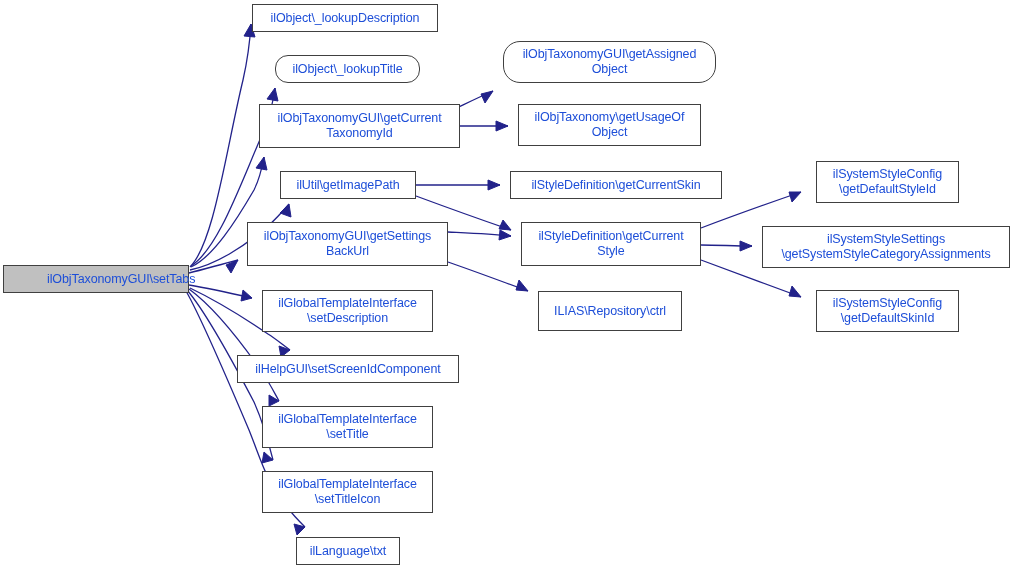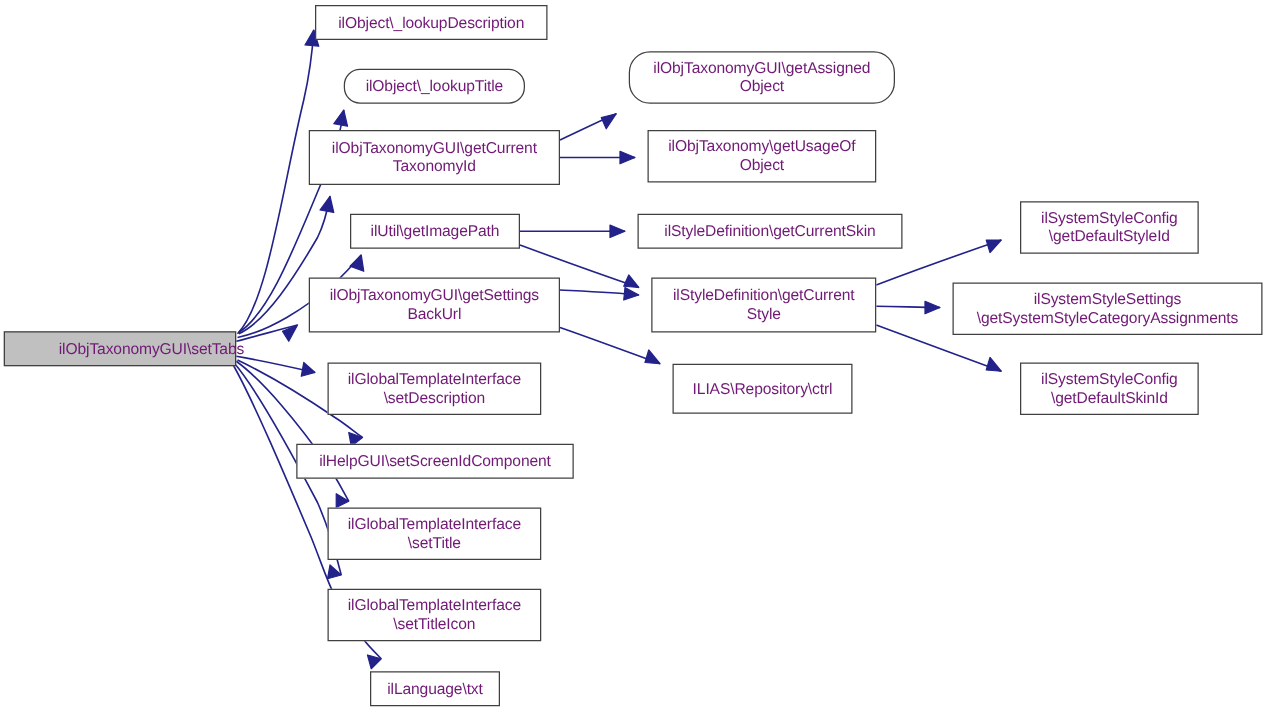--- a/index.html
+++ b/index.html
@@ -22,21 +22,21 @@
     top: 0;
     width: 1016px;
     height: 571px;
     pointer-events: none;
   }
   .node {
     position: absolute;
     box-sizing: border-box;
     border: 1px solid #404040;
     background: #ffffff;
-    color: #701a75;
+    color: #1d4ed8;
     font-size: 12.5px;
     line-height: 15px;
     display: flex;
     align-items: center;
     justify-content: center;
     text-align: center;
     white-space: pre-line;
     letter-spacing: -0.1px;
     z-index: 2;
   }
@@ -93,21 +93,21 @@
       <path d="M801,192 l-12,0 l3,10 z" fill="#22228a" stroke="#22228a" stroke-width="1" stroke-linejoin="round"></path>
       <path d="M701,245 C718,245 735,246 752,246" fill="none" stroke="#22228a" stroke-width="1.3"></path>
       <path d="M752,246 l-12,5 l0,-10 z" fill="#22228a" stroke="#22228a" stroke-width="1" stroke-linejoin="round"></path>
       <path d="M701,260 C730,271 769,285 801,297" fill="none" stroke="#22228a" stroke-width="1.3"></path>
       <path d="M801,297 l-12,-1 l3,-10 z" fill="#22228a" stroke="#22228a" stroke-width="1" stroke-linejoin="round"></path>
     </svg>
   <div id="node-layer">
       <div class="node root" style="left: 3px; top: 265px; width: 186px; height: 28px;"><span class="node-label">ilObjTaxonomyGUI\setTabs</span></div>
       <div class="node" style="left: 252px; top: 4px; width: 186px; height: 28px;"><span class="node-label">ilObject\_lookupDescription</span></div>
       <div class="node" style="left: 275px; top: 55px; width: 145px; height: 28px; border-radius: 13px;"><span class="node-label">ilObject\_lookupTitle</span></div>
-      <div class="node" style="left: 247px; top: 104px; width: 201px; height: 44px;"><span class="node-label">ilObjTaxonomyGUI\getCurrent
+      <div class="node" style="left: 259px; top: 104px; width: 201px; height: 44px;"><span class="node-label">ilObjTaxonomyGUI\getCurrent
 TaxonomyId</span></div>
       <div class="node" style="left: 280px; top: 171px; width: 136px; height: 28px;"><span class="node-label">ilUtil\getImagePath</span></div>
       <div class="node" style="left: 247px; top: 222px; width: 201px; height: 44px;"><span class="node-label">ilObjTaxonomyGUI\getSettings
 BackUrl</span></div>
       <div class="node" style="left: 262px; top: 290px; width: 171px; height: 42px;"><span class="node-label">ilGlobalTemplateInterface
 \setDescription</span></div>
       <div class="node" style="left: 237px; top: 355px; width: 222px; height: 28px;"><span class="node-label">ilHelpGUI\setScreenIdComponent</span></div>
       <div class="node" style="left: 262px; top: 406px; width: 171px; height: 42px;"><span class="node-label">ilGlobalTemplateInterface
 \setTitle</span></div>
       <div class="node" style="left: 262px; top: 471px; width: 171px; height: 42px;"><span class="node-label">ilGlobalTemplateInterface

